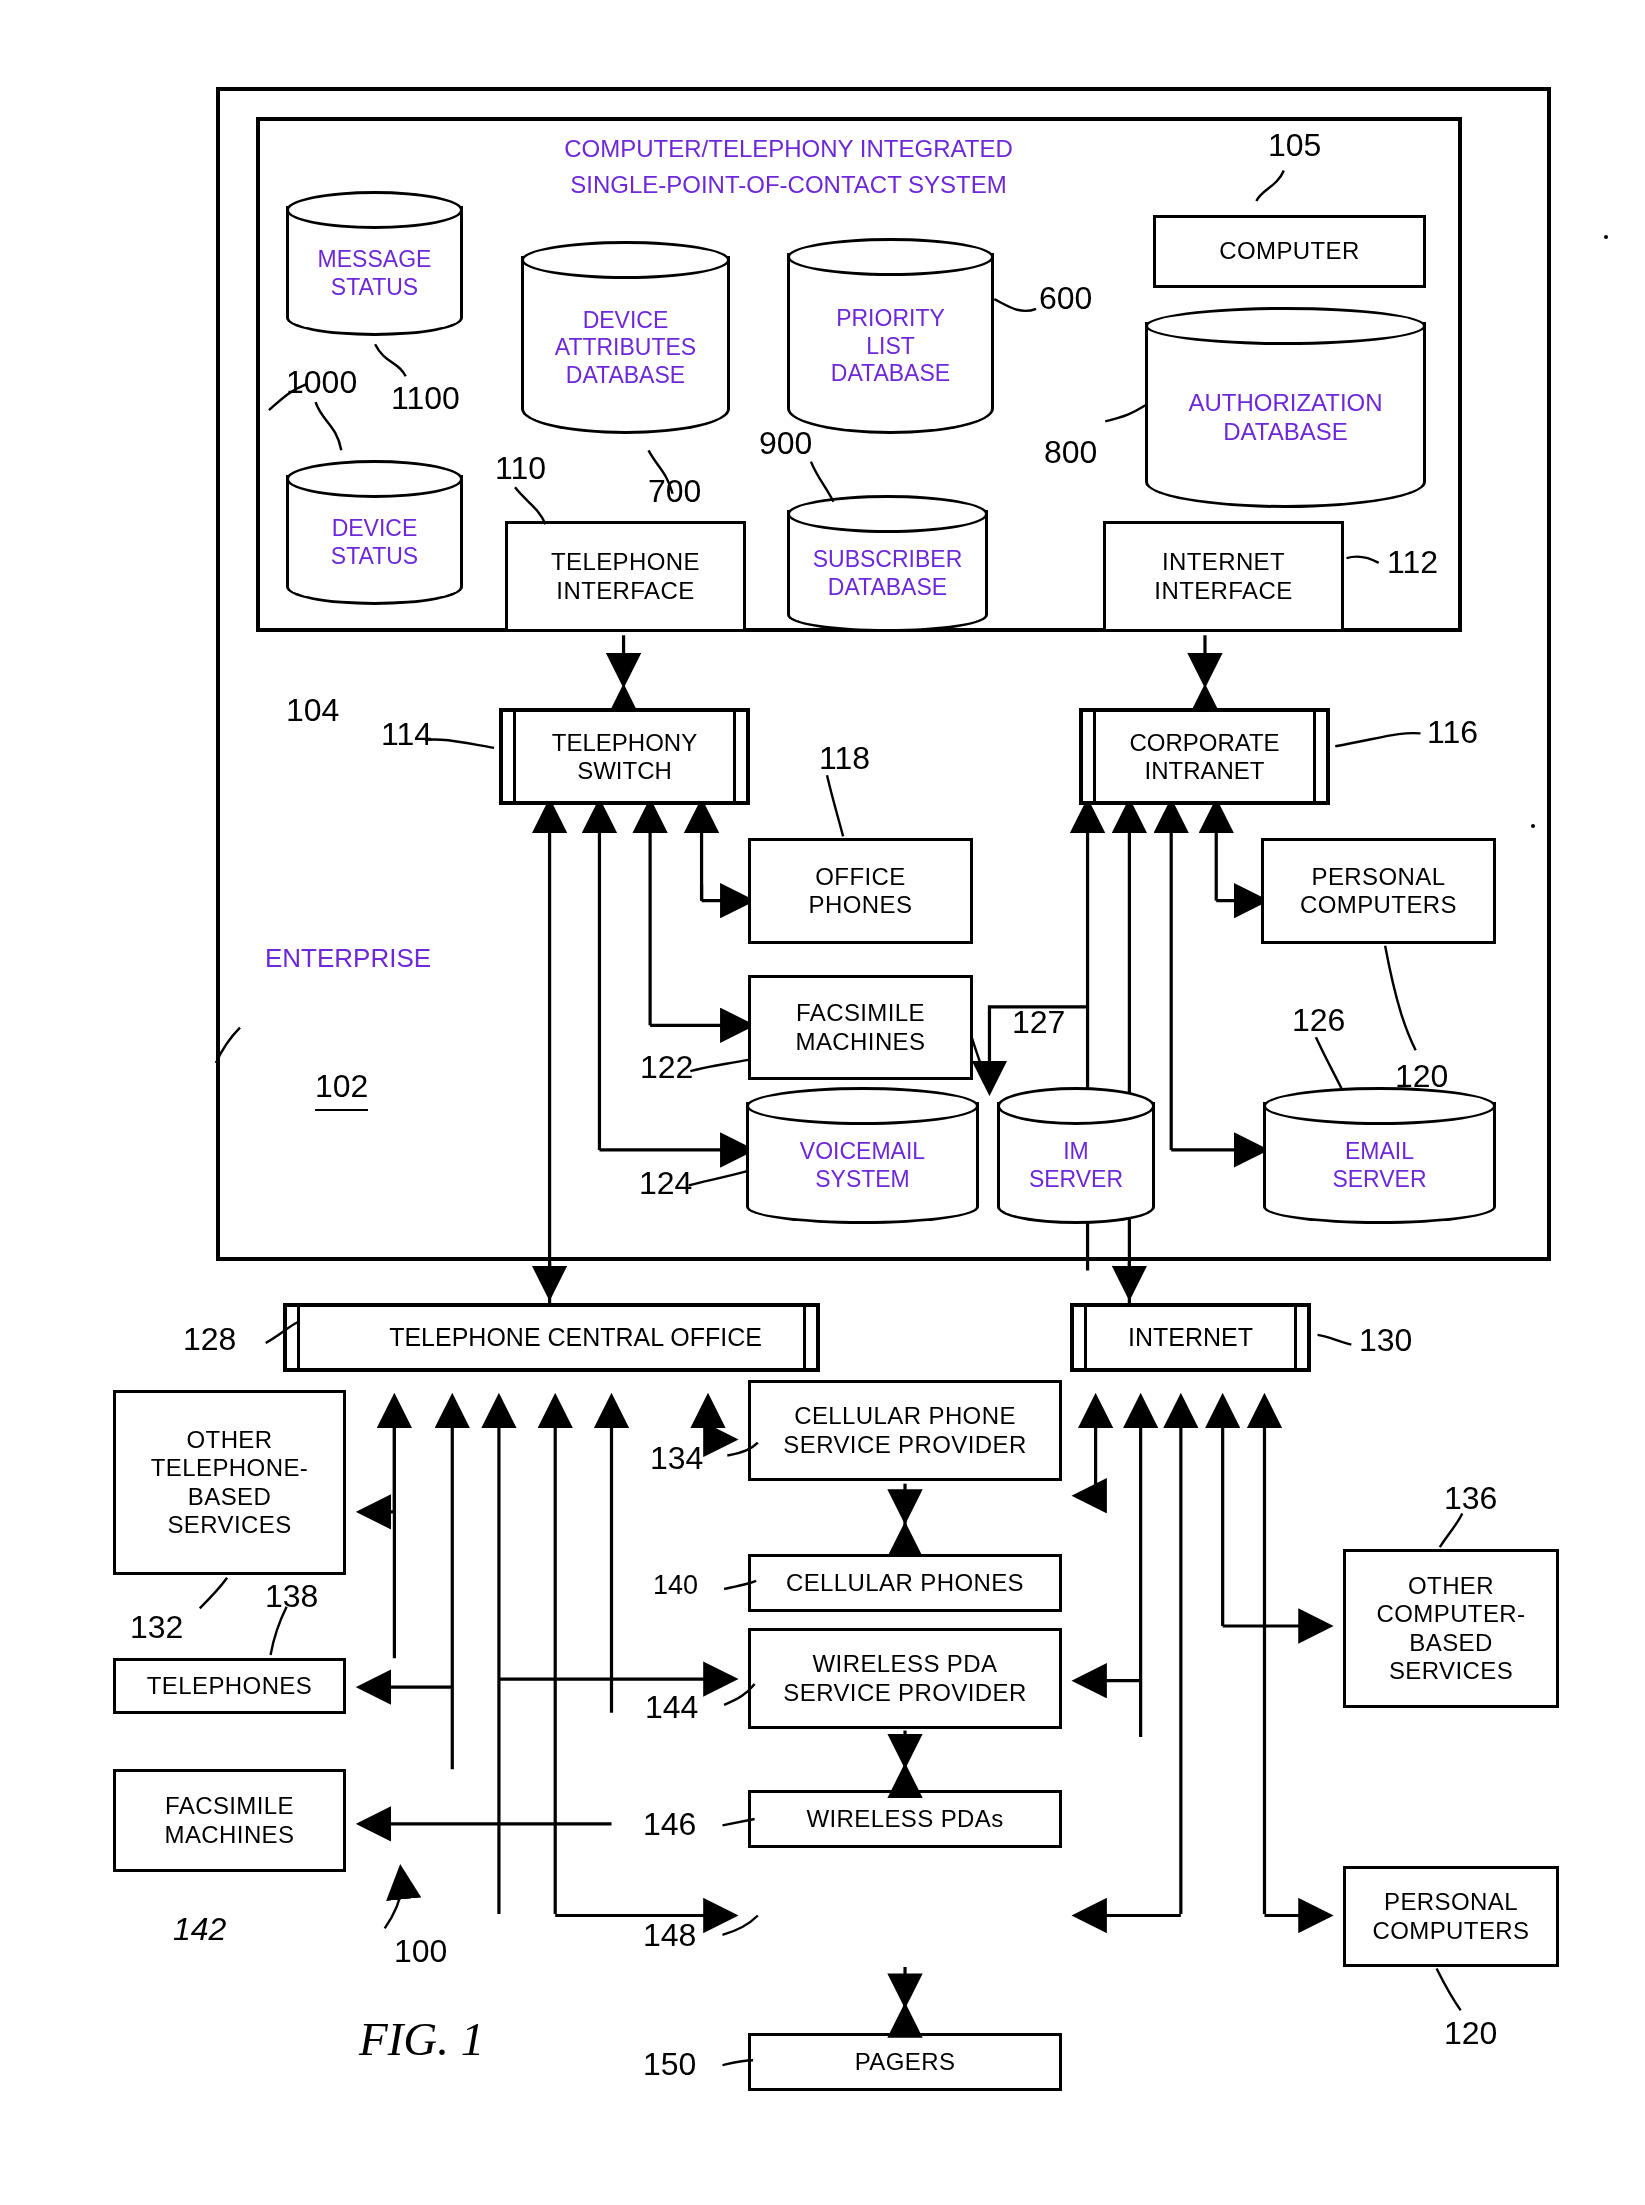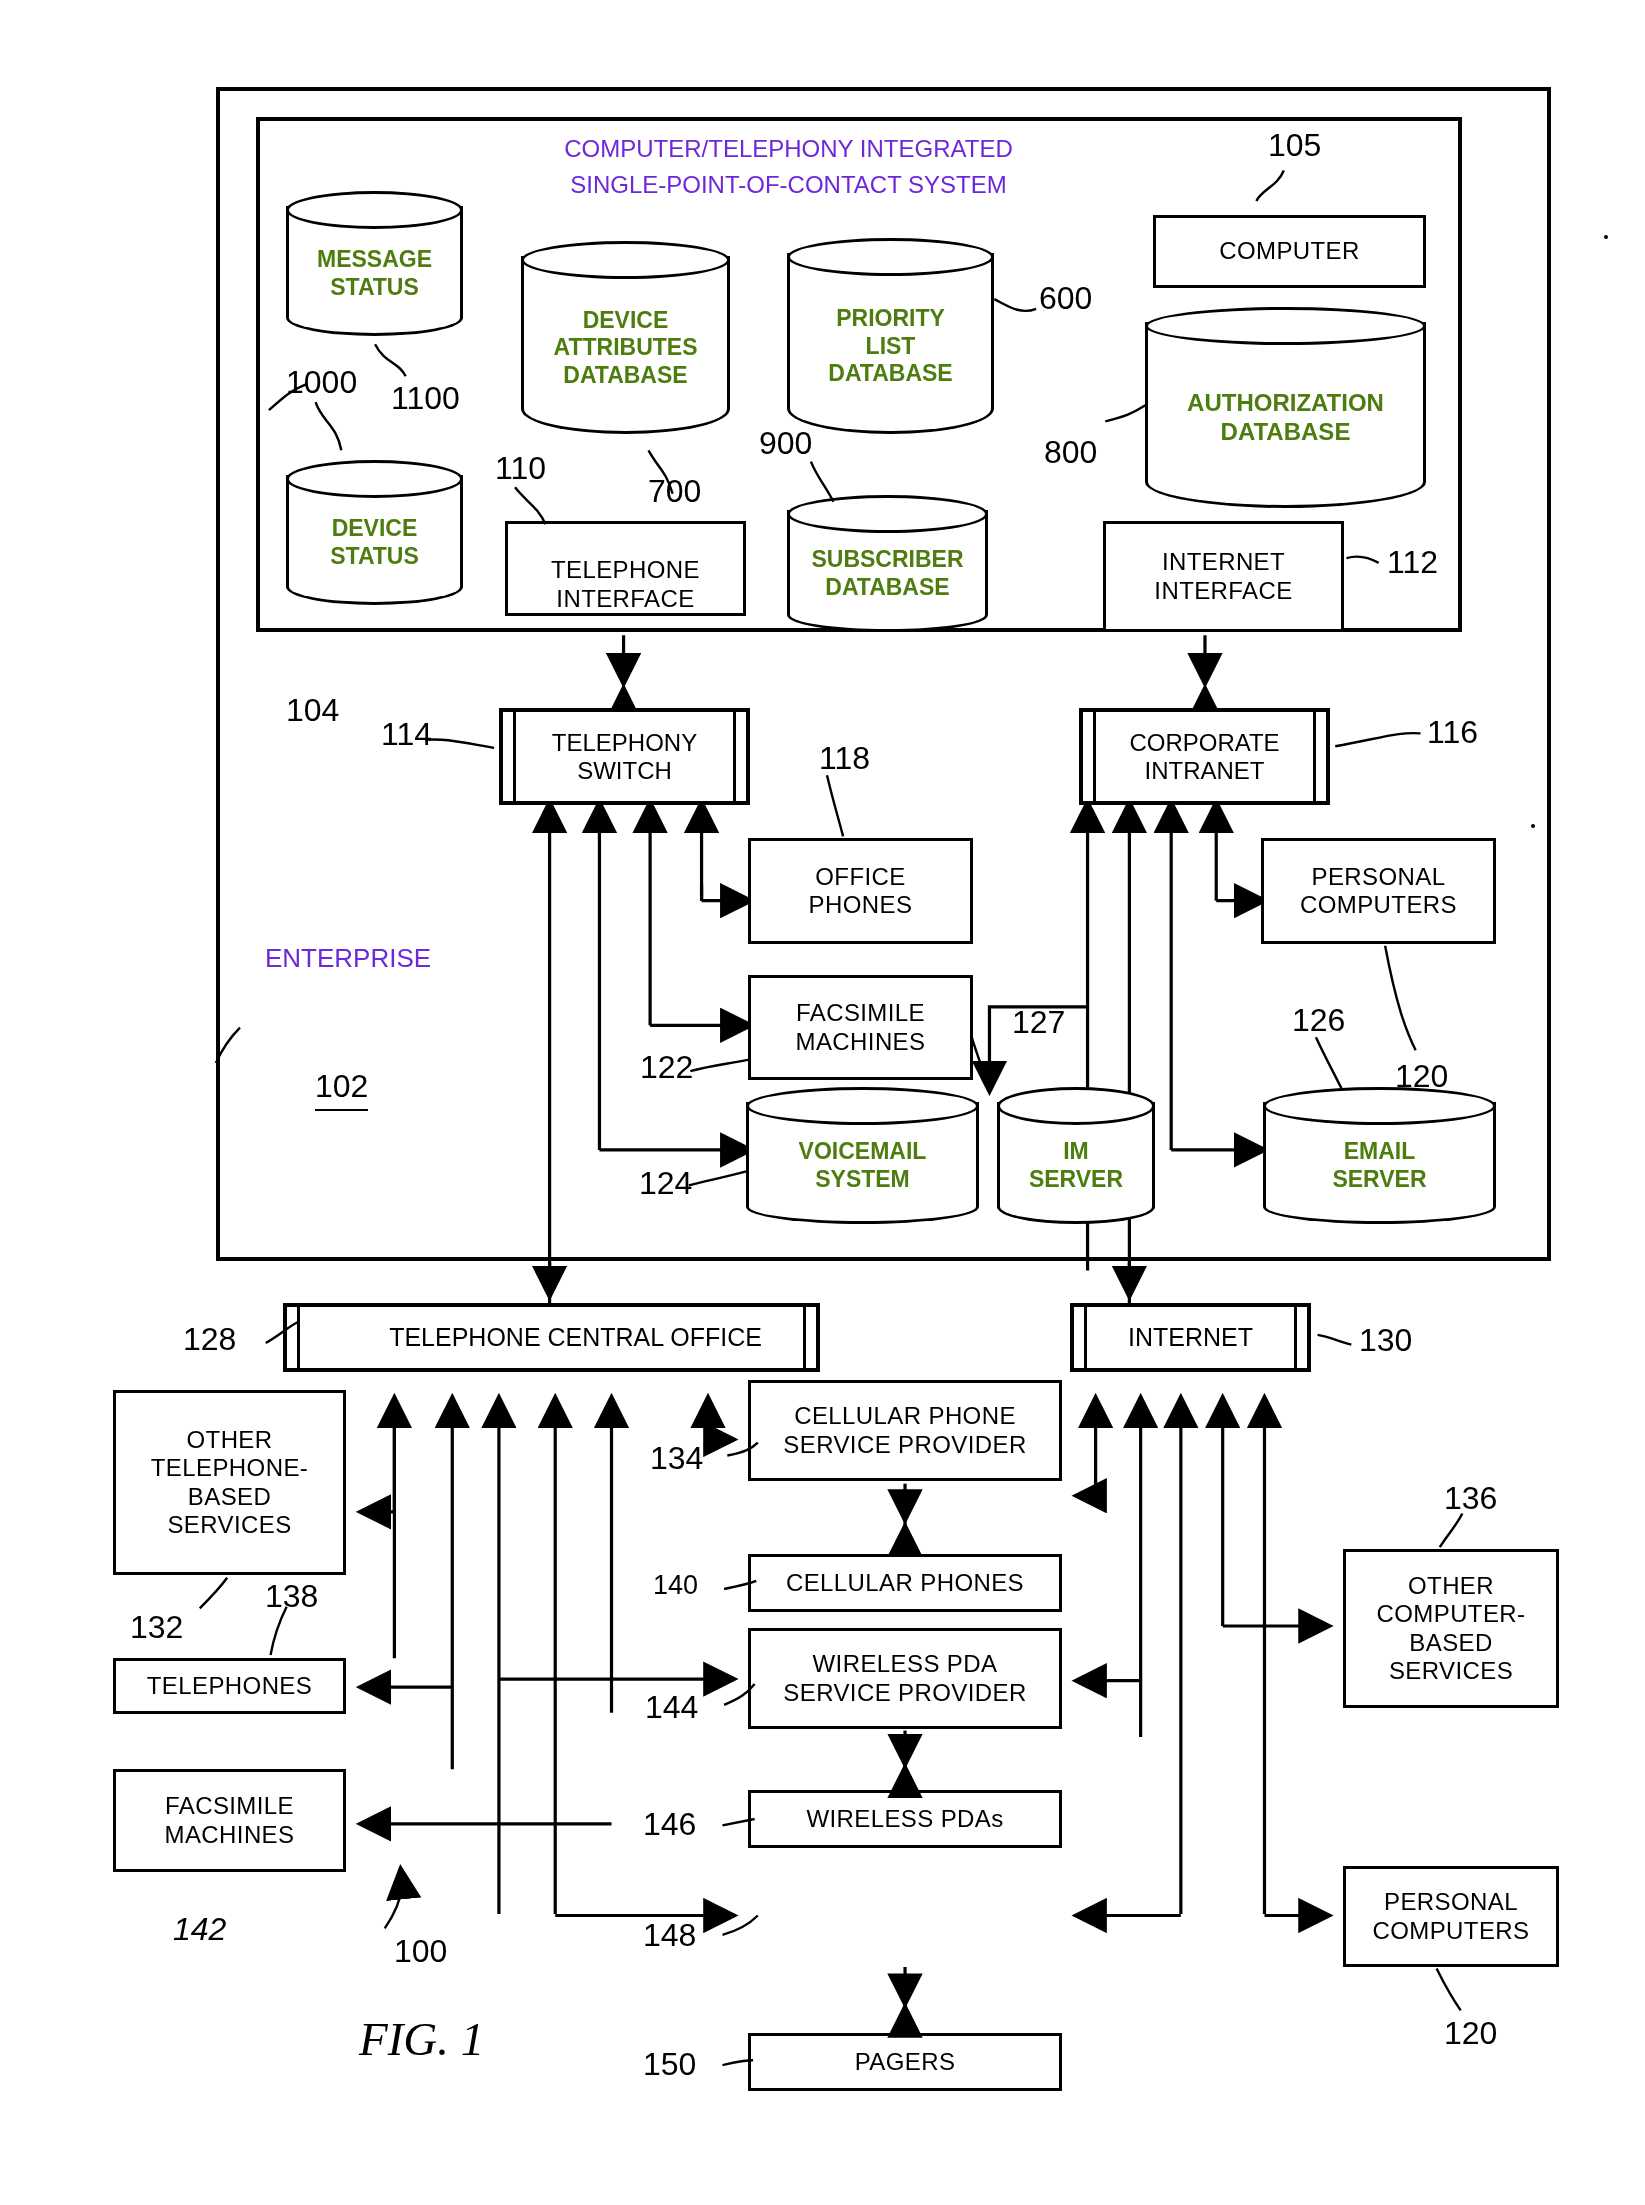--- a/index.html
+++ b/index.html
@@ -88,22 +88,21 @@
     z-index:2;
   }
   .cyl .txt{
     position:absolute;
     left:0;right:0;top:0;bottom:0;
     display:flex;align-items:center;justify-content:center;
     text-align:center;
     z-index:3;
     padding-top:21px;
     line-height:1.2;
-    color:#4d7c0f;
-    font-weight:bold;
+    color:#6d28d9;
   }
 
   
   .ref{
     position:absolute;
     color:#000;
     white-space:nowrap;
     z-index:9;
     font-weight:400;
   }
@@ -232,21 +231,21 @@
     <div class="body"></div>
     <div class="top"></div>
     <div class="txt" style="font-size:24px;white-space:pre-line;">AUTHORIZATION
 DATABASE</div>
   </div>
 
   <div class="box" style="left:1153px;top:215px;width:273px;height:73px;font-size:24px;align-items:center;">
     <span class="lbl" style="white-space:pre-line;">COMPUTER</span>
   </div>
 
-  <div class="box" style="left:505px;top:521px;width:241px;height:95px;font-size:24px;align-items:flex-end;">
+  <div class="box" style="left:505px;top:521px;width:241px;height:111px;font-size:24px;">
     <span class="lbl" style="white-space:pre-line;">TELEPHONE
 INTERFACE</span>
   </div>
 
   <div class="box" style="left:1103px;top:521px;width:241px;height:111px;font-size:24px;">
     <span class="lbl" style="white-space:pre-line;">INTERNET
 INTERFACE</span>
   </div>
 
   <div class="bus" style="left:499px;top:708px;width:251px;height:97px;font-size:24px;">

